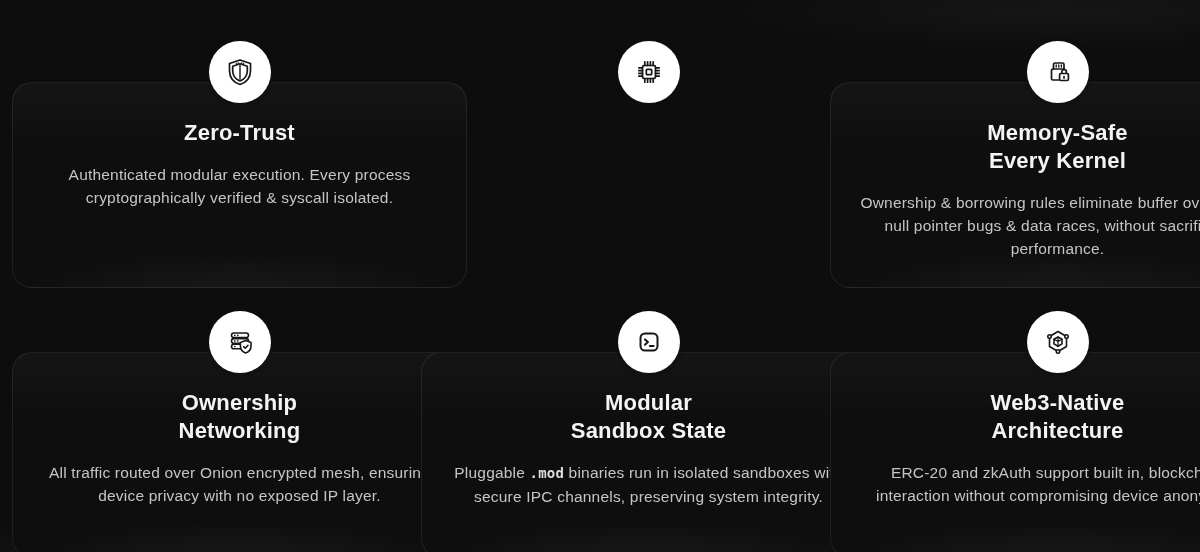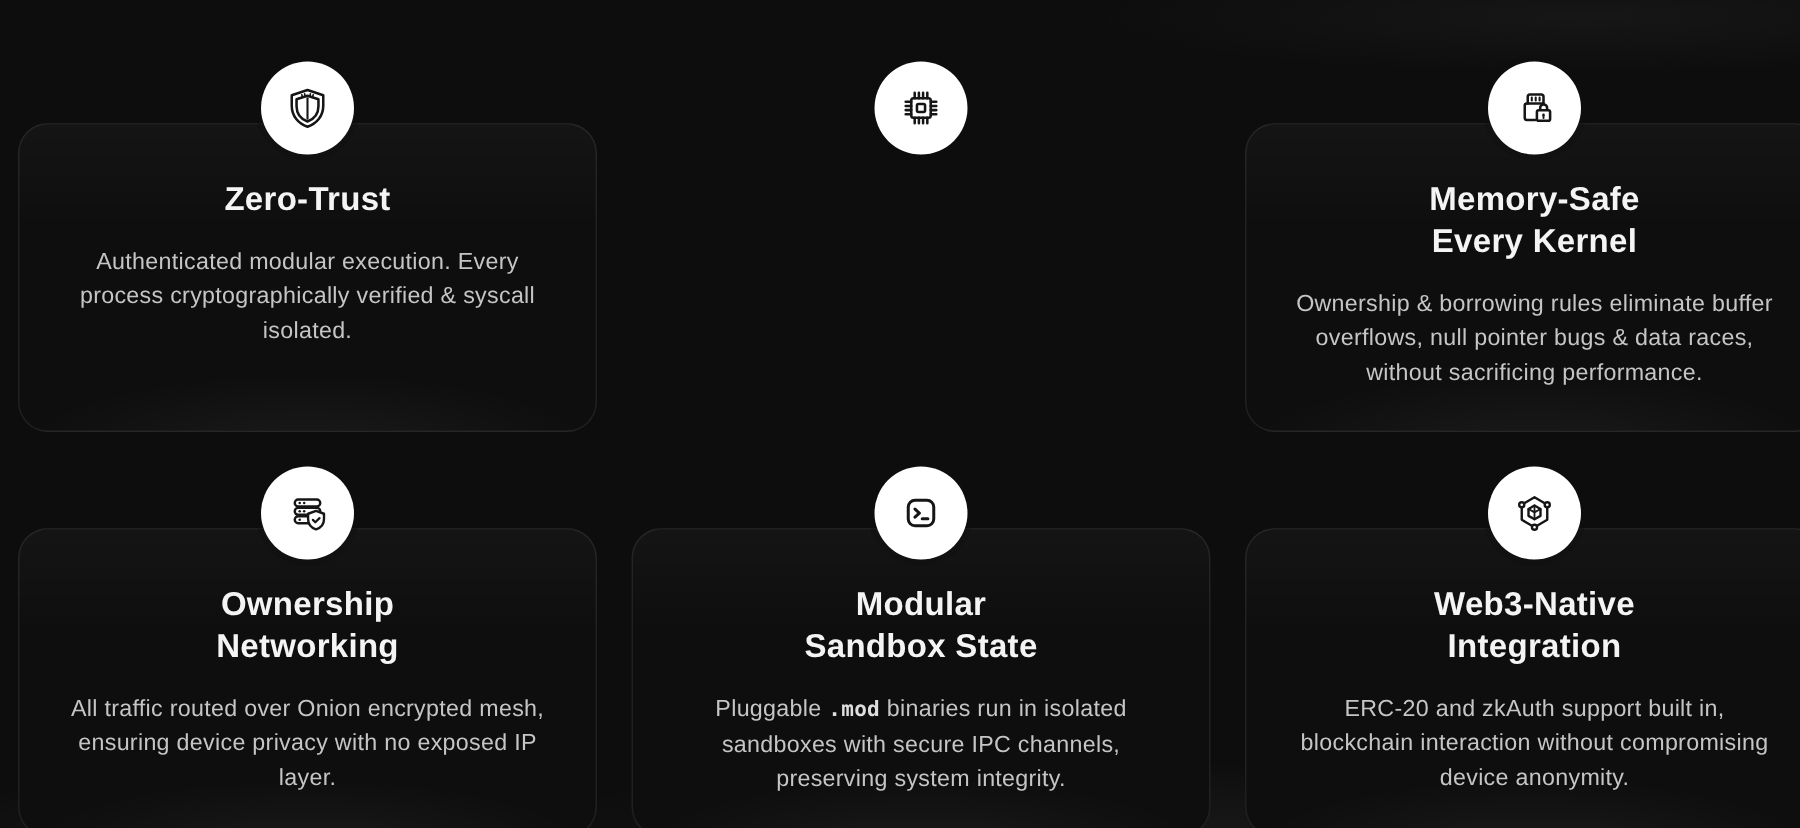--- a/index.html
+++ b/index.html
@@ -9,21 +9,21 @@
     font-family:"Liberation Sans",sans-serif;
   }
   
   body::before{
     content:"";position:absolute;inset:0;pointer-events:none;
     background:
       radial-gradient(40% 10% at 88% 2%, rgba(255,255,255,0.04), rgba(255,255,255,0) 70%),
       radial-gradient(45% 12% at 60% 100%, rgba(255,255,255,0.05), rgba(255,255,255,0) 70%),
       radial-gradient(30% 8% at 12% 100%, rgba(255,255,255,0.03), rgba(255,255,255,0) 70%);
   }
-  .cell{position:absolute;width:386px;}
+  .cell{position:absolute;width:455px;}
   .cell.c1{left:12px;}  .cell.c2{left:421px;}  .cell.c3{left:830px;}
   .cell.r1{top:41px;}   .cell.r2{top:311px;}
 
   .icon-circle{
     width:62px;height:62px;border-radius:50%;background:#ffffff;
     margin:0 auto;position:relative;z-index:2;
     display:flex;align-items:center;justify-content:center;
     box-shadow:0 0 0 4px rgba(13,13,13,0.35);
   }
   .icon-circle svg{display:block;}
@@ -150,17 +150,17 @@
       <path d="M16 11 L20 13.3 V17.9 L16 20.2 L12 17.9 V13.3 Z"></path>
       <path d="M16 11 V15.6 M16 15.6 L20 13.3 M16 15.6 L12 13.3 M16 15.6 V20.2" stroke-width="1.2"></path>
       <circle cx="7.5" cy="10.5" r="1.7" fill="#ffffff"></circle>
       <circle cx="24.5" cy="10.5" r="1.7" fill="#ffffff"></circle>
       <circle cx="16" cy="25.5" r="1.7" fill="#ffffff"></circle>
     </svg>
   </div>
   <div class="card">
     <h3 class="card-title">
       <span>Web3-Native</span><br>
-      <span>Integration</span>
+      <span>Architecture</span>
     </h3>
     <p class="card-desc"><span>ERC-20 and zkAuth support built in, blockchain interaction without compromising device anonymity.</span><span class="mono-code"></span><span></span></p>
   </div>
 </div>
 
 </body></html>

